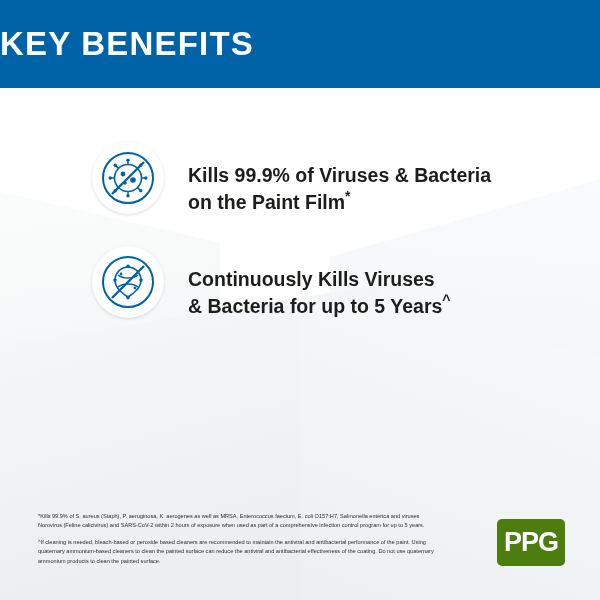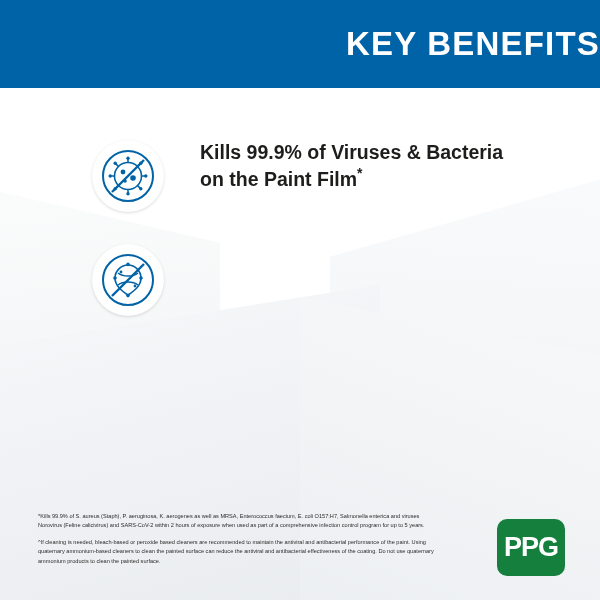--- a/index.html
+++ b/index.html
@@ -18,21 +18,21 @@
 
   
   .header {
     position: absolute;
     left: 0; top: 0;
     width: 600px;
     height: 88px;
     background: #0063a7;
     display: flex;
     align-items: center;
-    justify-content: flex-end;
+    justify-content: flex-start;
   }
   .header-title {
     color: #ffffff;
     font-size: 33px;
     font-weight: bold;
     letter-spacing: 1.2px;
     text-align: center;
   }
 
   
@@ -74,25 +74,24 @@
   }
 
   
   .benefits {
     position: absolute;
     left: 0; top: 140px;
     width: 600px;
   }
   .benefit {
     display: flex;
-    align-items: flex-start;
+    align-items: flex-end;
     padding: 0 0 0 92px;
     margin-bottom: 30px;
     min-height: 74px;
-    gap: 12px;
   }
   .icon-circle {
     width: 72px;
     height: 72px;
     border-radius: 50%;
     background: #ffffff;
     box-shadow: 0 1px 3px rgba(0,0,0,0.14);
     flex: 0 0 72px;
     display: flex;
     align-items: center;
@@ -125,26 +124,26 @@
     margin-bottom: 7px;
     text-align: left;
   }
 
   
   .logo {
     position: absolute;
     left: 497px;
     top: 519px;
     width: 68px;
-    height: 57px;
-    background: #15803d;
+    height: 47px;
+    background: #4d7c0f;
     display: flex;
     align-items: center;
     justify-content: center;
-    border-radius: 10px;
+    border-radius: 5px;
   }
   .logo-text {
     color: #ffffff;
     font-size: 27px;
     font-weight: bold;
     letter-spacing: -1px;
     font-family: "Liberation Sans", sans-serif;
   }
 </style>
 </head>
@@ -216,20 +215,24 @@
             <circle cx="14" cy="25" r="1.8"></circle>
             <circle cx="40" cy="25" r="1.8"></circle>
             <circle cx="27" cy="11.4" r="1.8"></circle>
             <circle cx="27" cy="42.6" r="1.8"></circle>
             <circle cx="20" cy="19" r="1.4"></circle>
             <circle cx="34" cy="33" r="1.4"></circle>
           </g>
           <line x1="11" y1="43" x2="43" y2="11" stroke="#0063a7" stroke-width="2.4"></line>
         </svg>
       </div>
+      <div class="benefit-text">
+        <span>Continuously Kills Viruses</span><br>
+        <span>&amp; Bacteria for up to 5 Years</span><span class="sup">^</span>
+      </div>
     </div>
 
 
   </div>
 
   <div class="footnotes">
     <div class="fn">*Kills 99.9% of S. aureus (Staph), P. aeruginosa, K. aerogenes as well as MRSA, Enterococcus faecium, E. coli O157:H7, Salmonella enterica and viruses Norovirus (Feline calicivirus) and SARS-CoV-2 within 2 hours of exposure when used as part of a comprehensive infection control program for up to 5 years.</div>
     <div class="fn">^If cleaning is needed, bleach-based or peroxide based cleaners are recommended to maintain the antiviral and antibacterial performance of the paint. Using quaternary ammonium-based cleaners to clean the painted surface can reduce the antiviral and antibacterial effectiveness of the coating. Do not use quaternary ammonium products to clean the painted surface.</div>
   </div>
 

